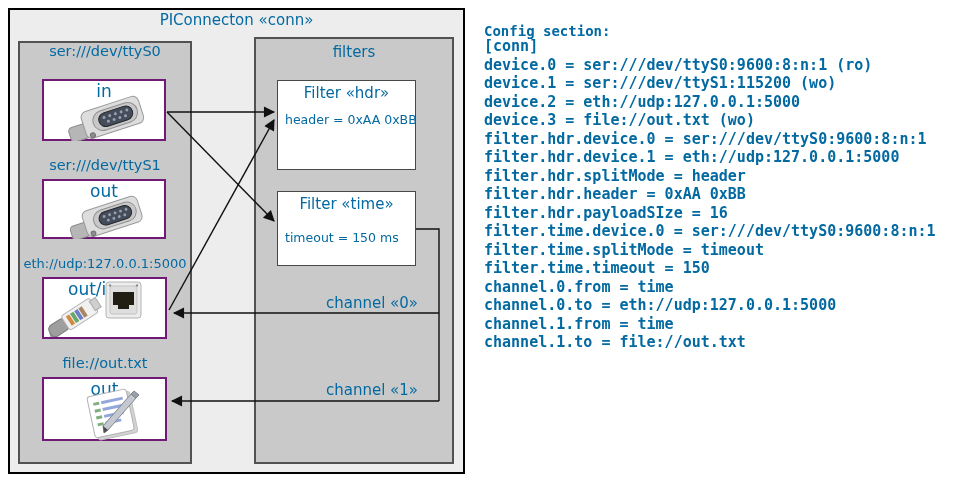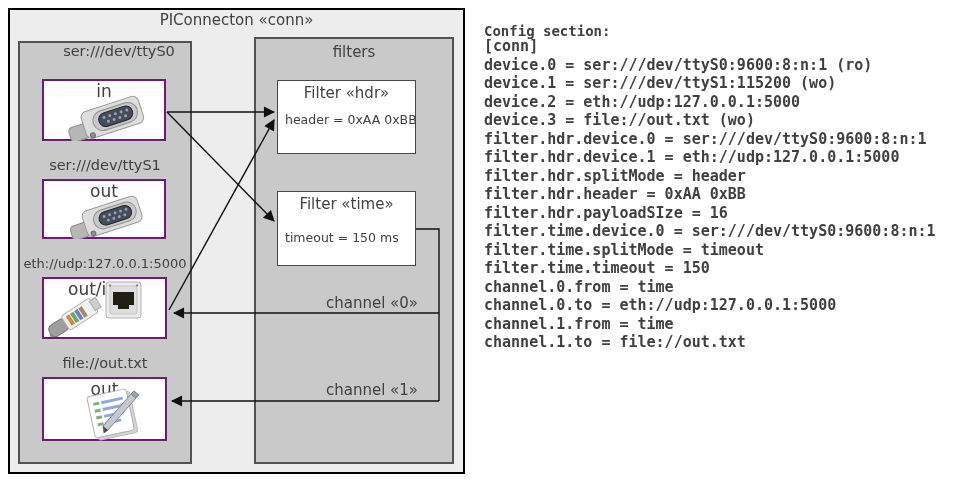--- a/index.html
+++ b/index.html
@@ -1,17 +1,17 @@
 <!DOCTYPE html>
 <html><head>
 <meta charset="utf-8">
 <style>
   html,body{margin:0;padding:0;background:#fff;}
   .stage{position:relative;width:964px;height:484px;background:#fff;
-         font-family:"DejaVu Sans",sans-serif;color:#404040;overflow:hidden;}
+         font-family:"DejaVu Sans",sans-serif;color:#0369a1;overflow:hidden;}
 
   
   .outer{position:absolute;left:8px;top:8px;width:457px;height:466px;
          border:2.5px solid #000;background:#ededed;box-sizing:border-box;}
   .diagram-title{position:absolute;left:0;top:1px;width:100%;text-align:center;
                  font-size:15px;}
 
   
   .group{position:absolute;background:#c9c9c9;border:2px solid #525252;box-sizing:border-box;}
   .devices-group{left:8px;top:31px;width:174px;height:423px;}
@@ -22,21 +22,21 @@
   .dev-url{position:absolute;left:0;width:100%;text-align:center;font-size:14.5px;white-space:nowrap;}
   .dev-url.small{font-size:13px;}
   .dev-box{position:absolute;background:#fff;border:2px solid #701a75;box-sizing:border-box;}
   .dir{position:absolute;top:1px;left:0;width:100%;text-align:center;font-size:17px;line-height:19px;}
   .dir.corner{text-align:left;padding-left:24px;box-sizing:border-box;}
   .dev-ico{position:absolute;}
 
   
   .filter-box{position:absolute;left:21px;width:139px;background:#fff;
               border:1.5px solid #484848;box-sizing:border-box;}
-  .filter-hdr{top:41px;height:74px;}
+  .filter-hdr{top:41px;height:90px;}
   .filter-time{top:152px;height:75px;}
   .filter-title{position:absolute;top:3px;left:0;width:100%;text-align:center;font-size:15px;}
   .attrs{position:absolute;left:7px;font-size:12.5px;line-height:16px;white-space:nowrap;}
   .filter-hdr .attrs{top:31px;}
   .filter-time .attrs{top:38px;}
 
   
   .wires{position:absolute;left:0;top:0;width:452px;height:461px;pointer-events:none;}
 
   
@@ -56,21 +56,21 @@
 <body>
 
 <div class="stage">
 
   <div class="outer">
 
     <div class="diagram-title">PIConnecton «conn»</div>
 
     <div class="group devices-group">
 
-      <div class="dev-url" style="top:0;padding-left:14px;">ser:///dev/ttyS0</div>
+      <div class="dev-url" style="top:0;">ser:///dev/ttyS0</div>
       <div class="dev-box" style="left:22px;top:36px;width:124px;height:62px;">
         <div class="dir">in</div>
         <svg class="dev-ico" style="left:16px;top:12px;" width="94" height="48" viewBox="0 0 94 48">
           <g transform="rotate(-18 47 24)">
             <rect x="6" y="23" width="30" height="15" rx="4" fill="#b6b6b6" stroke="#8d8d8d"></rect>
             <rect x="22" y="12" width="60" height="28" rx="6" fill="#dddddd" stroke="#9a9a9a"></rect>
             <rect x="32" y="16" width="46" height="20" rx="10" fill="#c8c8c8" stroke="#909090"></rect>
             <rect x="38" y="19" width="35" height="14" rx="7" fill="#454d5b" stroke="#22252b"></rect>
             <circle cx="44" cy="23.5" r="1.5" fill="#98a1b0"></circle>
               <circle cx="50" cy="23.5" r="1.5" fill="#98a1b0"></circle>

